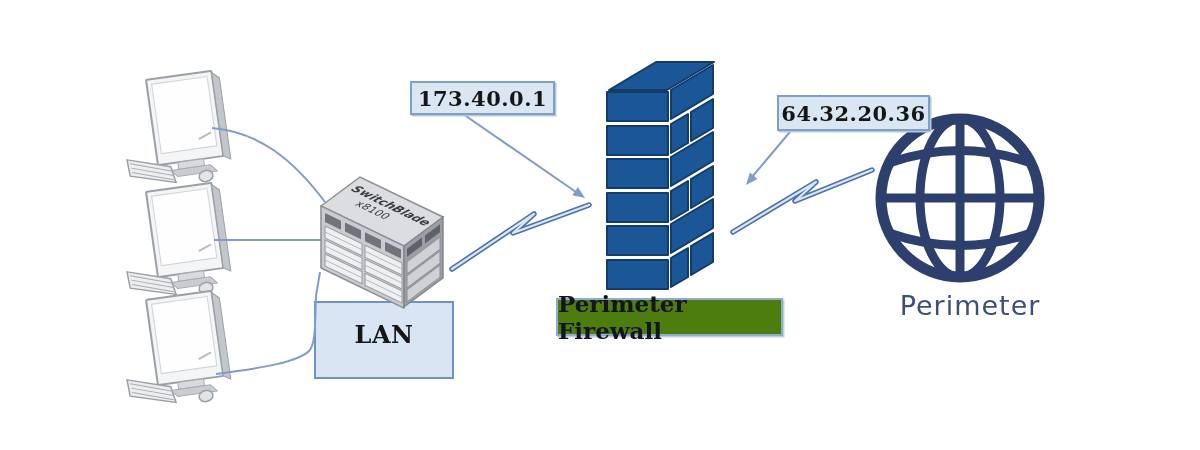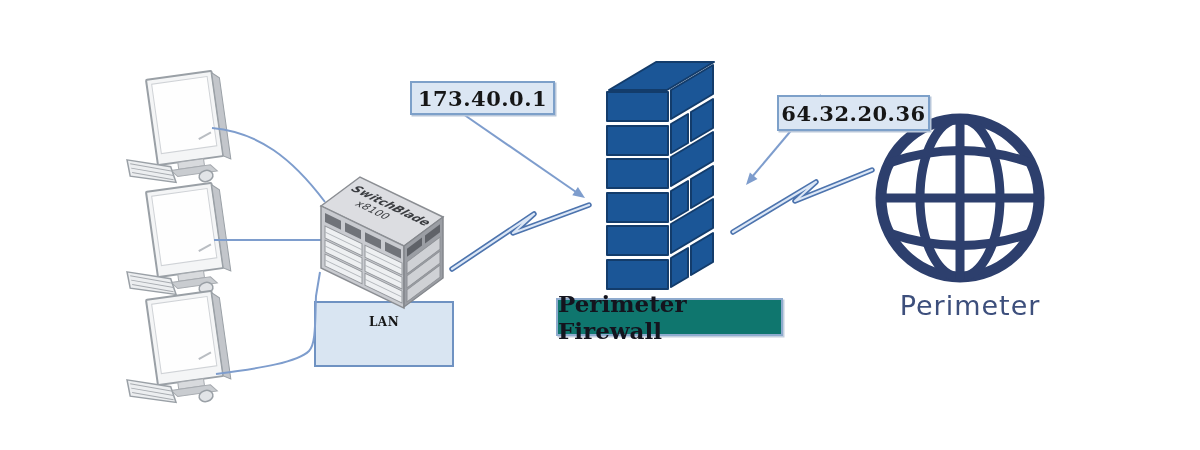--- a/index.html
+++ b/index.html
@@ -33,31 +33,31 @@
   #callout-switch-ip { left: 410px; top: 81px;  width: 141px; height: 30px; font-size: 21px; }
   #callout-wan-ip    { left: 777px; top: 61px;  width: 149px; height: 32px; font-size: 21px; margin-top: 34px; }
   #lan-label {
     position: absolute;
     z-index: 1;
     left: 314px; top: 301px; width: 136px; height: 56px;
     background: #d9e5f2;
     border: 2px solid #6f92c2;
     text-align: center;
     font-weight: bold;
-    font-size: 12px;
+    font-size: 24px;
     line-height: 27px;
     color: #161616;
-    padding-top: 6px;
+    padding-top: 18px;
     letter-spacing: 0.5px;
   }
   #firewall-label {
     position: absolute;
     z-index: 3;
     left: 556px; top: 298px; width: 223px; height: 34px;
-    background: #0f766e;
+    background: #4d7c0f;
     border: 2px solid #8fabce;
     box-shadow: 1.5px 1.5px 0 #c3cfdf;
     display: flex; align-items: center; justify-content: center;
     font-weight: bold;
     font-size: 23px;
     color: #14141e;
   }
   #internet-label {
     position: absolute;
     z-index: 3;

